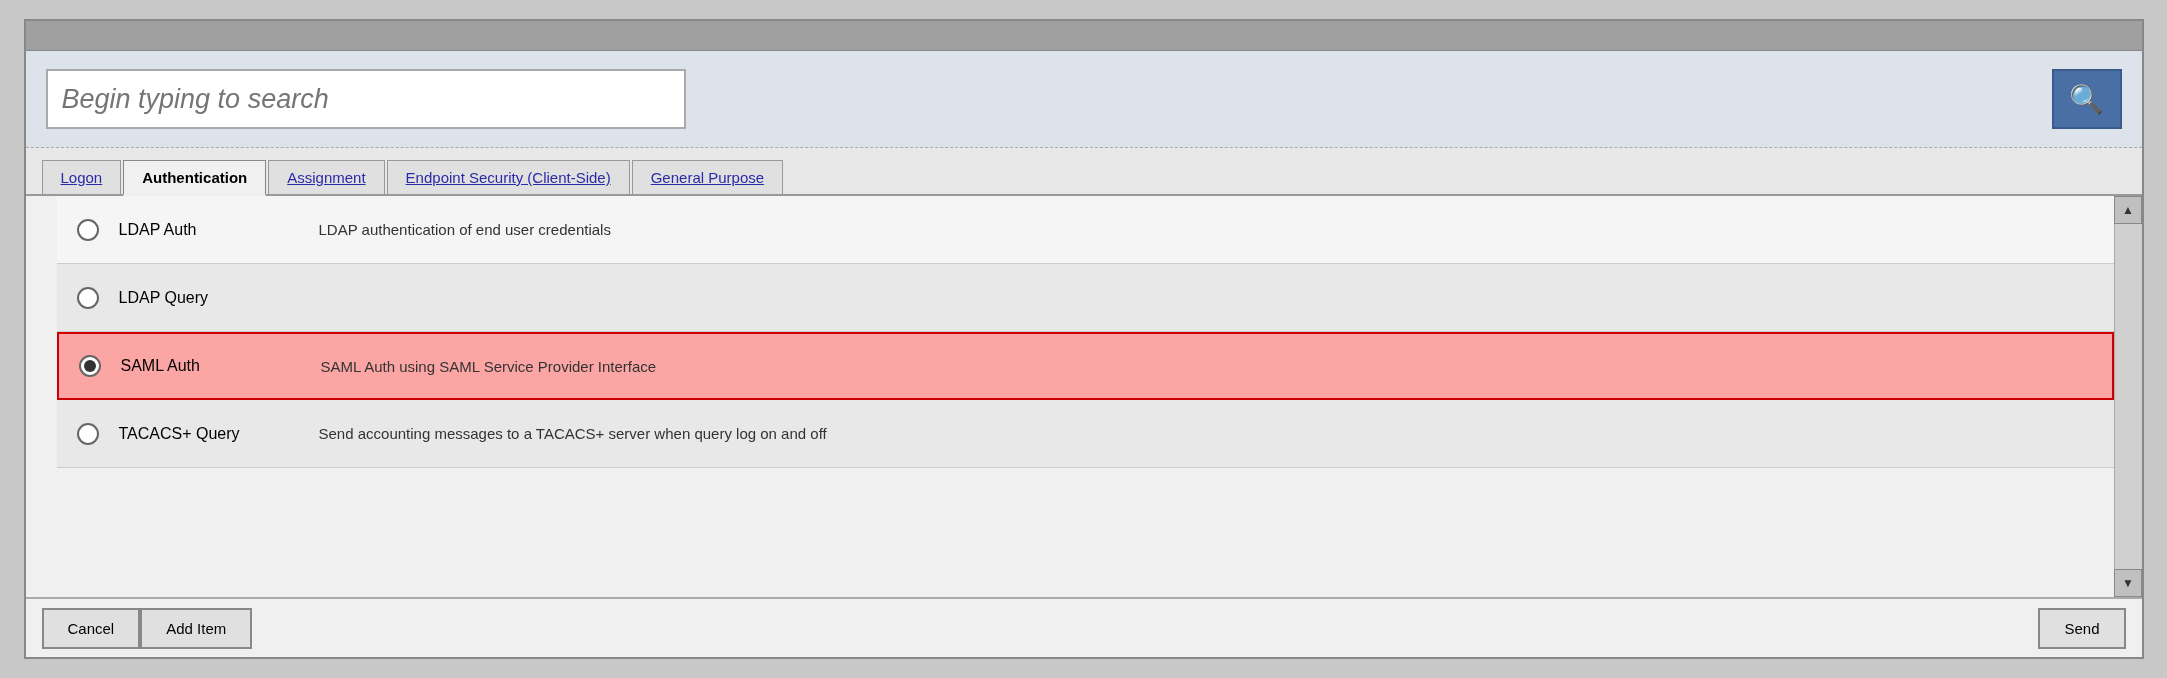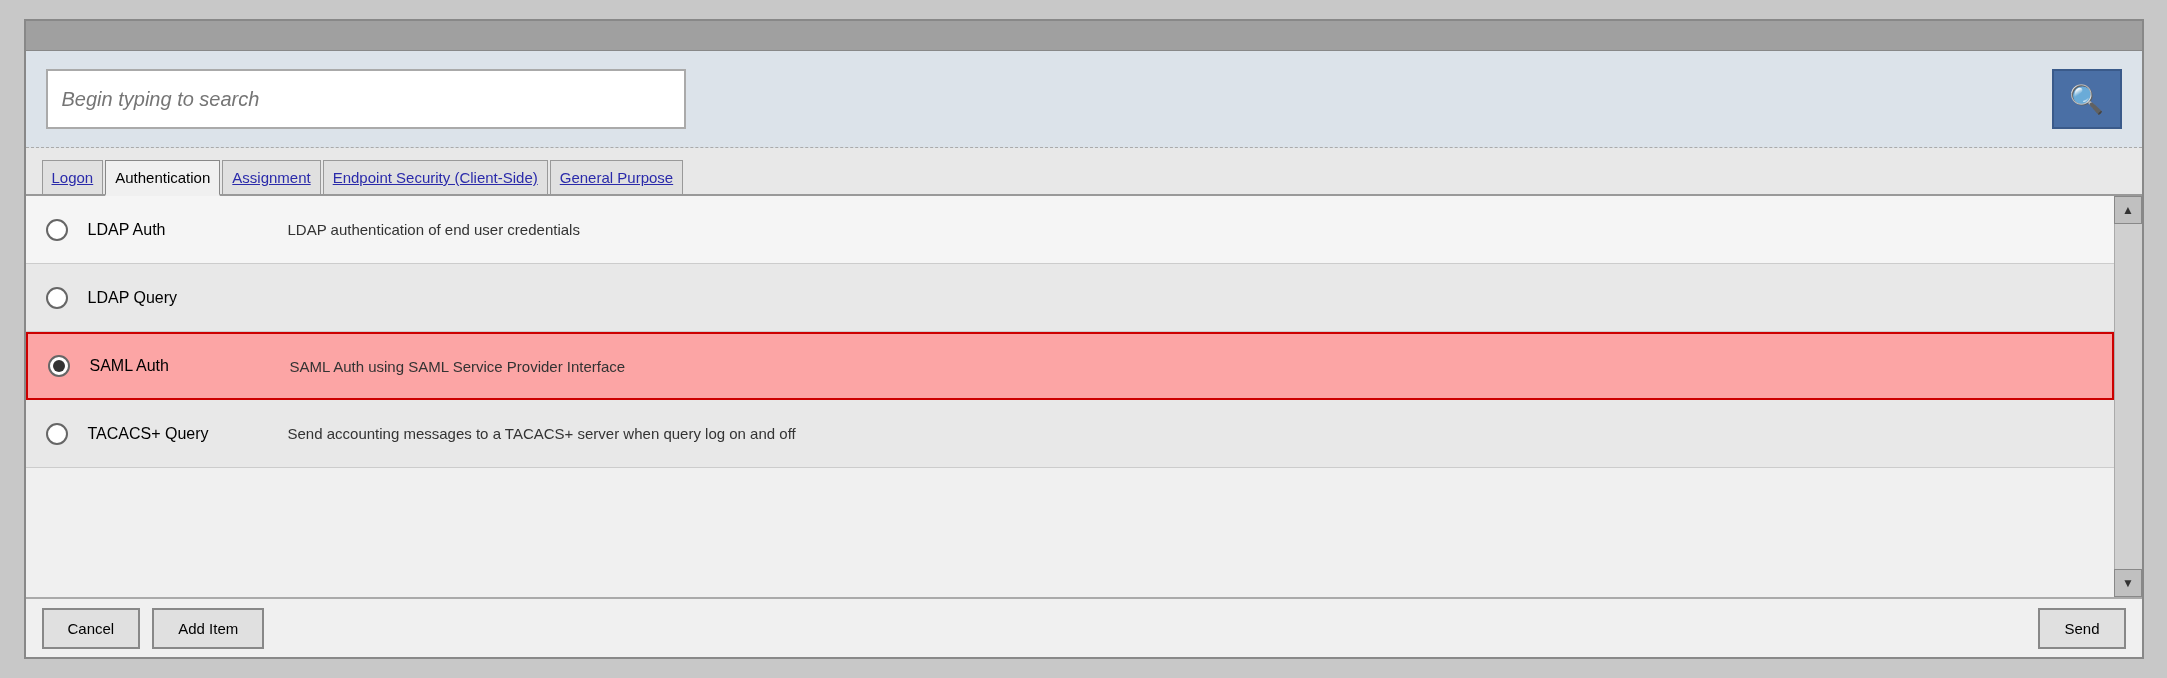--- a/index.html
+++ b/index.html
@@ -42,21 +42,21 @@
       display: flex;
       align-items: center;
       border-bottom: 1px dashed #aaa;
       flex-shrink: 0;
     }
     .search-input {
       width: 640px;
       height: 60px;
       border: 2px solid #aaa;
       background: white;
-      font-size: 20px;
+      font-size: 27px;
       font-style: italic;
       color: #555;
       padding: 0 14px;
       outline: none;
     }
     .search-button {
       margin-left: auto;
       width: 70px;
       height: 60px;
       background: #4a6fa5;
@@ -72,36 +72,36 @@
     .tabs-area {
       background: #e8e8e8;
       padding: 10px 16px 0 16px;
       border-bottom: 2px solid #999;
       display: flex;
       align-items: flex-end;
       gap: 0;
       flex-shrink: 0;
     }
     .tab {
-      padding: 8px 9px;
+      padding: 8px 18px;
       border: 1px solid #999;
       border-bottom: none;
       background: #e0e0e0;
       cursor: pointer;
       font-size: 15px;
       color: #2a2aaa;
       text-decoration: underline;
       margin-right: 2px;
       white-space: nowrap;
     }
     .tab.active {
       background: #f0f0f0;
       color: #000;
       text-decoration: none;
-      font-weight: normal;
+      font-weight: bold;
       border: 1px solid #888;
       border-bottom: 2px solid #f0f0f0;
       position: relative;
       bottom: -2px;
     }
     
     .content-area {
       flex: 1;
       overflow: hidden;
       display: flex;
@@ -112,20 +112,21 @@
       overflow-y: auto;
       overflow-x: hidden;
     }
     .list-item {
       display: flex;
       align-items: center;
       padding: 16px 20px;
       border-bottom: 1px solid #ccc;
       background: #f5f5f5;
       min-height: 68px;
+      margin-left: 31px;
     }
     .list-item:nth-child(even) {
       background: #e8e8e8;
     }
     .list-item.selected {
       background: #fca5a5;
       border: 2px solid #cc0000;
     }
     .radio-btn {
       width: 22px;
@@ -196,21 +197,20 @@
       align-items: center;
       padding: 0 16px;
       flex-shrink: 0;
     }
     .footer-btn {
       padding: 10px 24px;
       border: 2px solid #888;
       background: #e0e0e0;
       cursor: pointer;
       font-size: 15px;
-      margin-right: 12px;
     }
     .help-btn {
       margin-left: auto;
       padding: 10px 24px;
       border: 2px solid #888;
       background: #e0e0e0;
       cursor: pointer;
       font-size: 15px;
     }
   </style>

